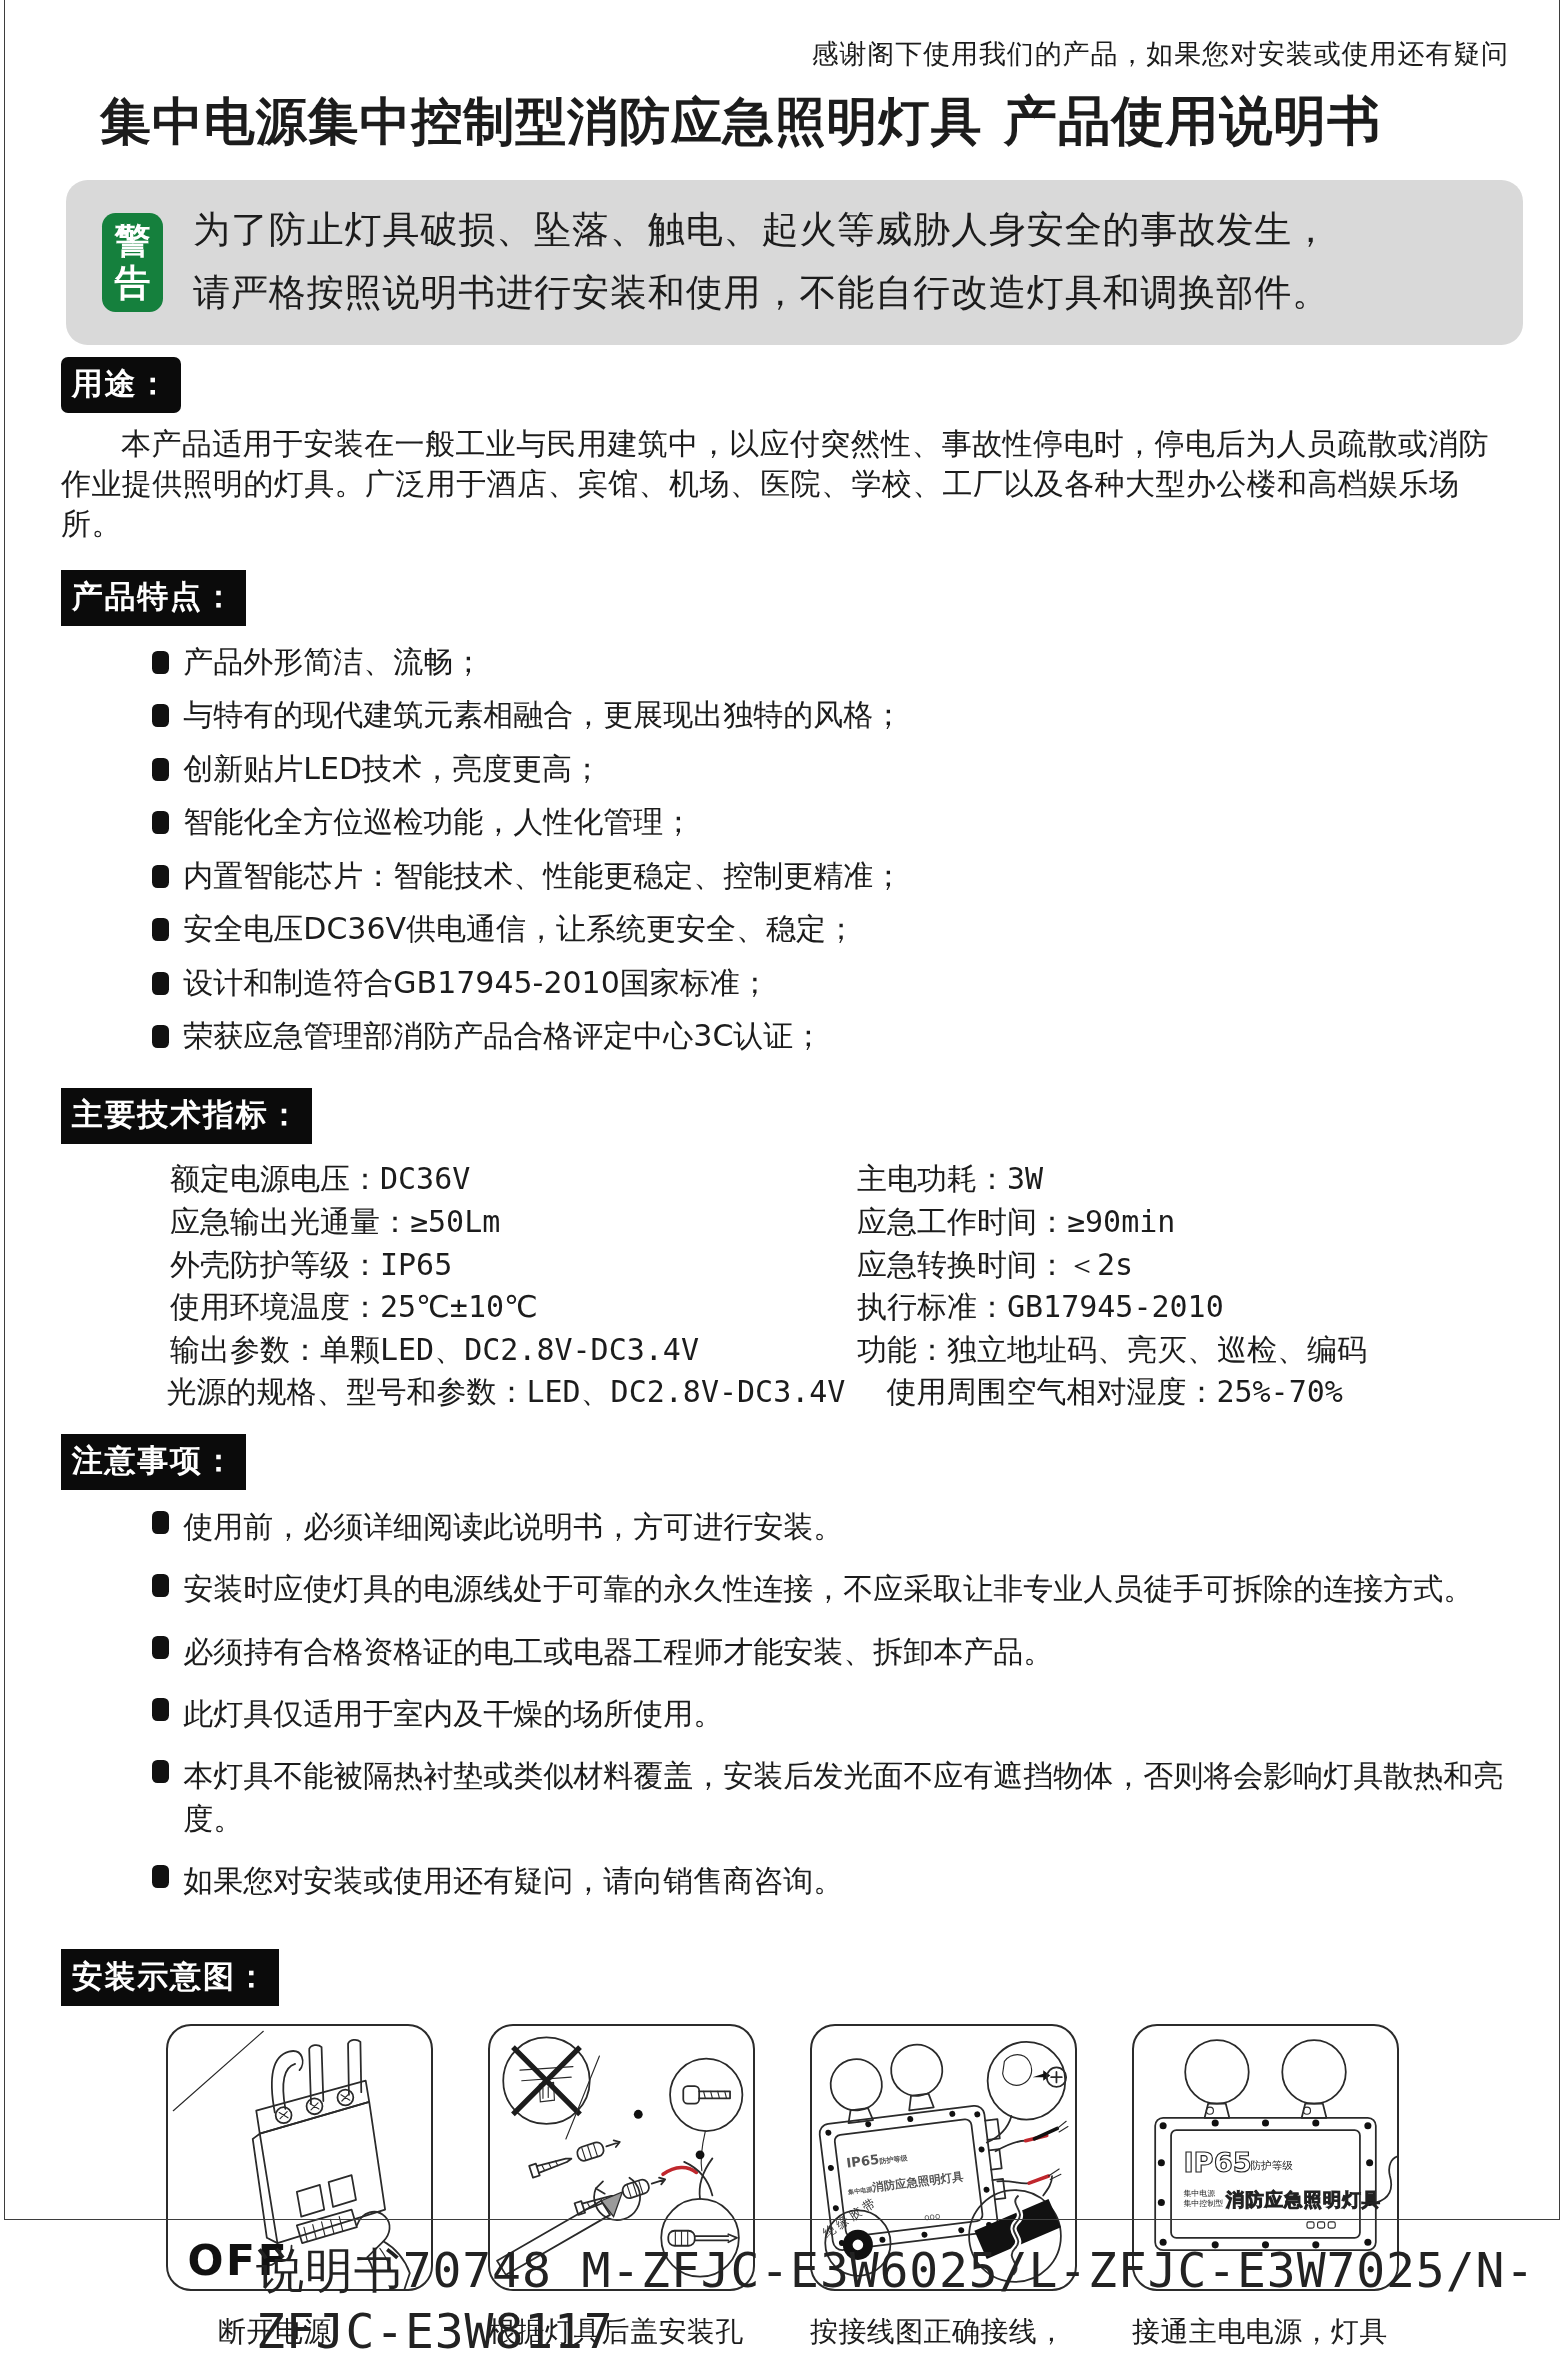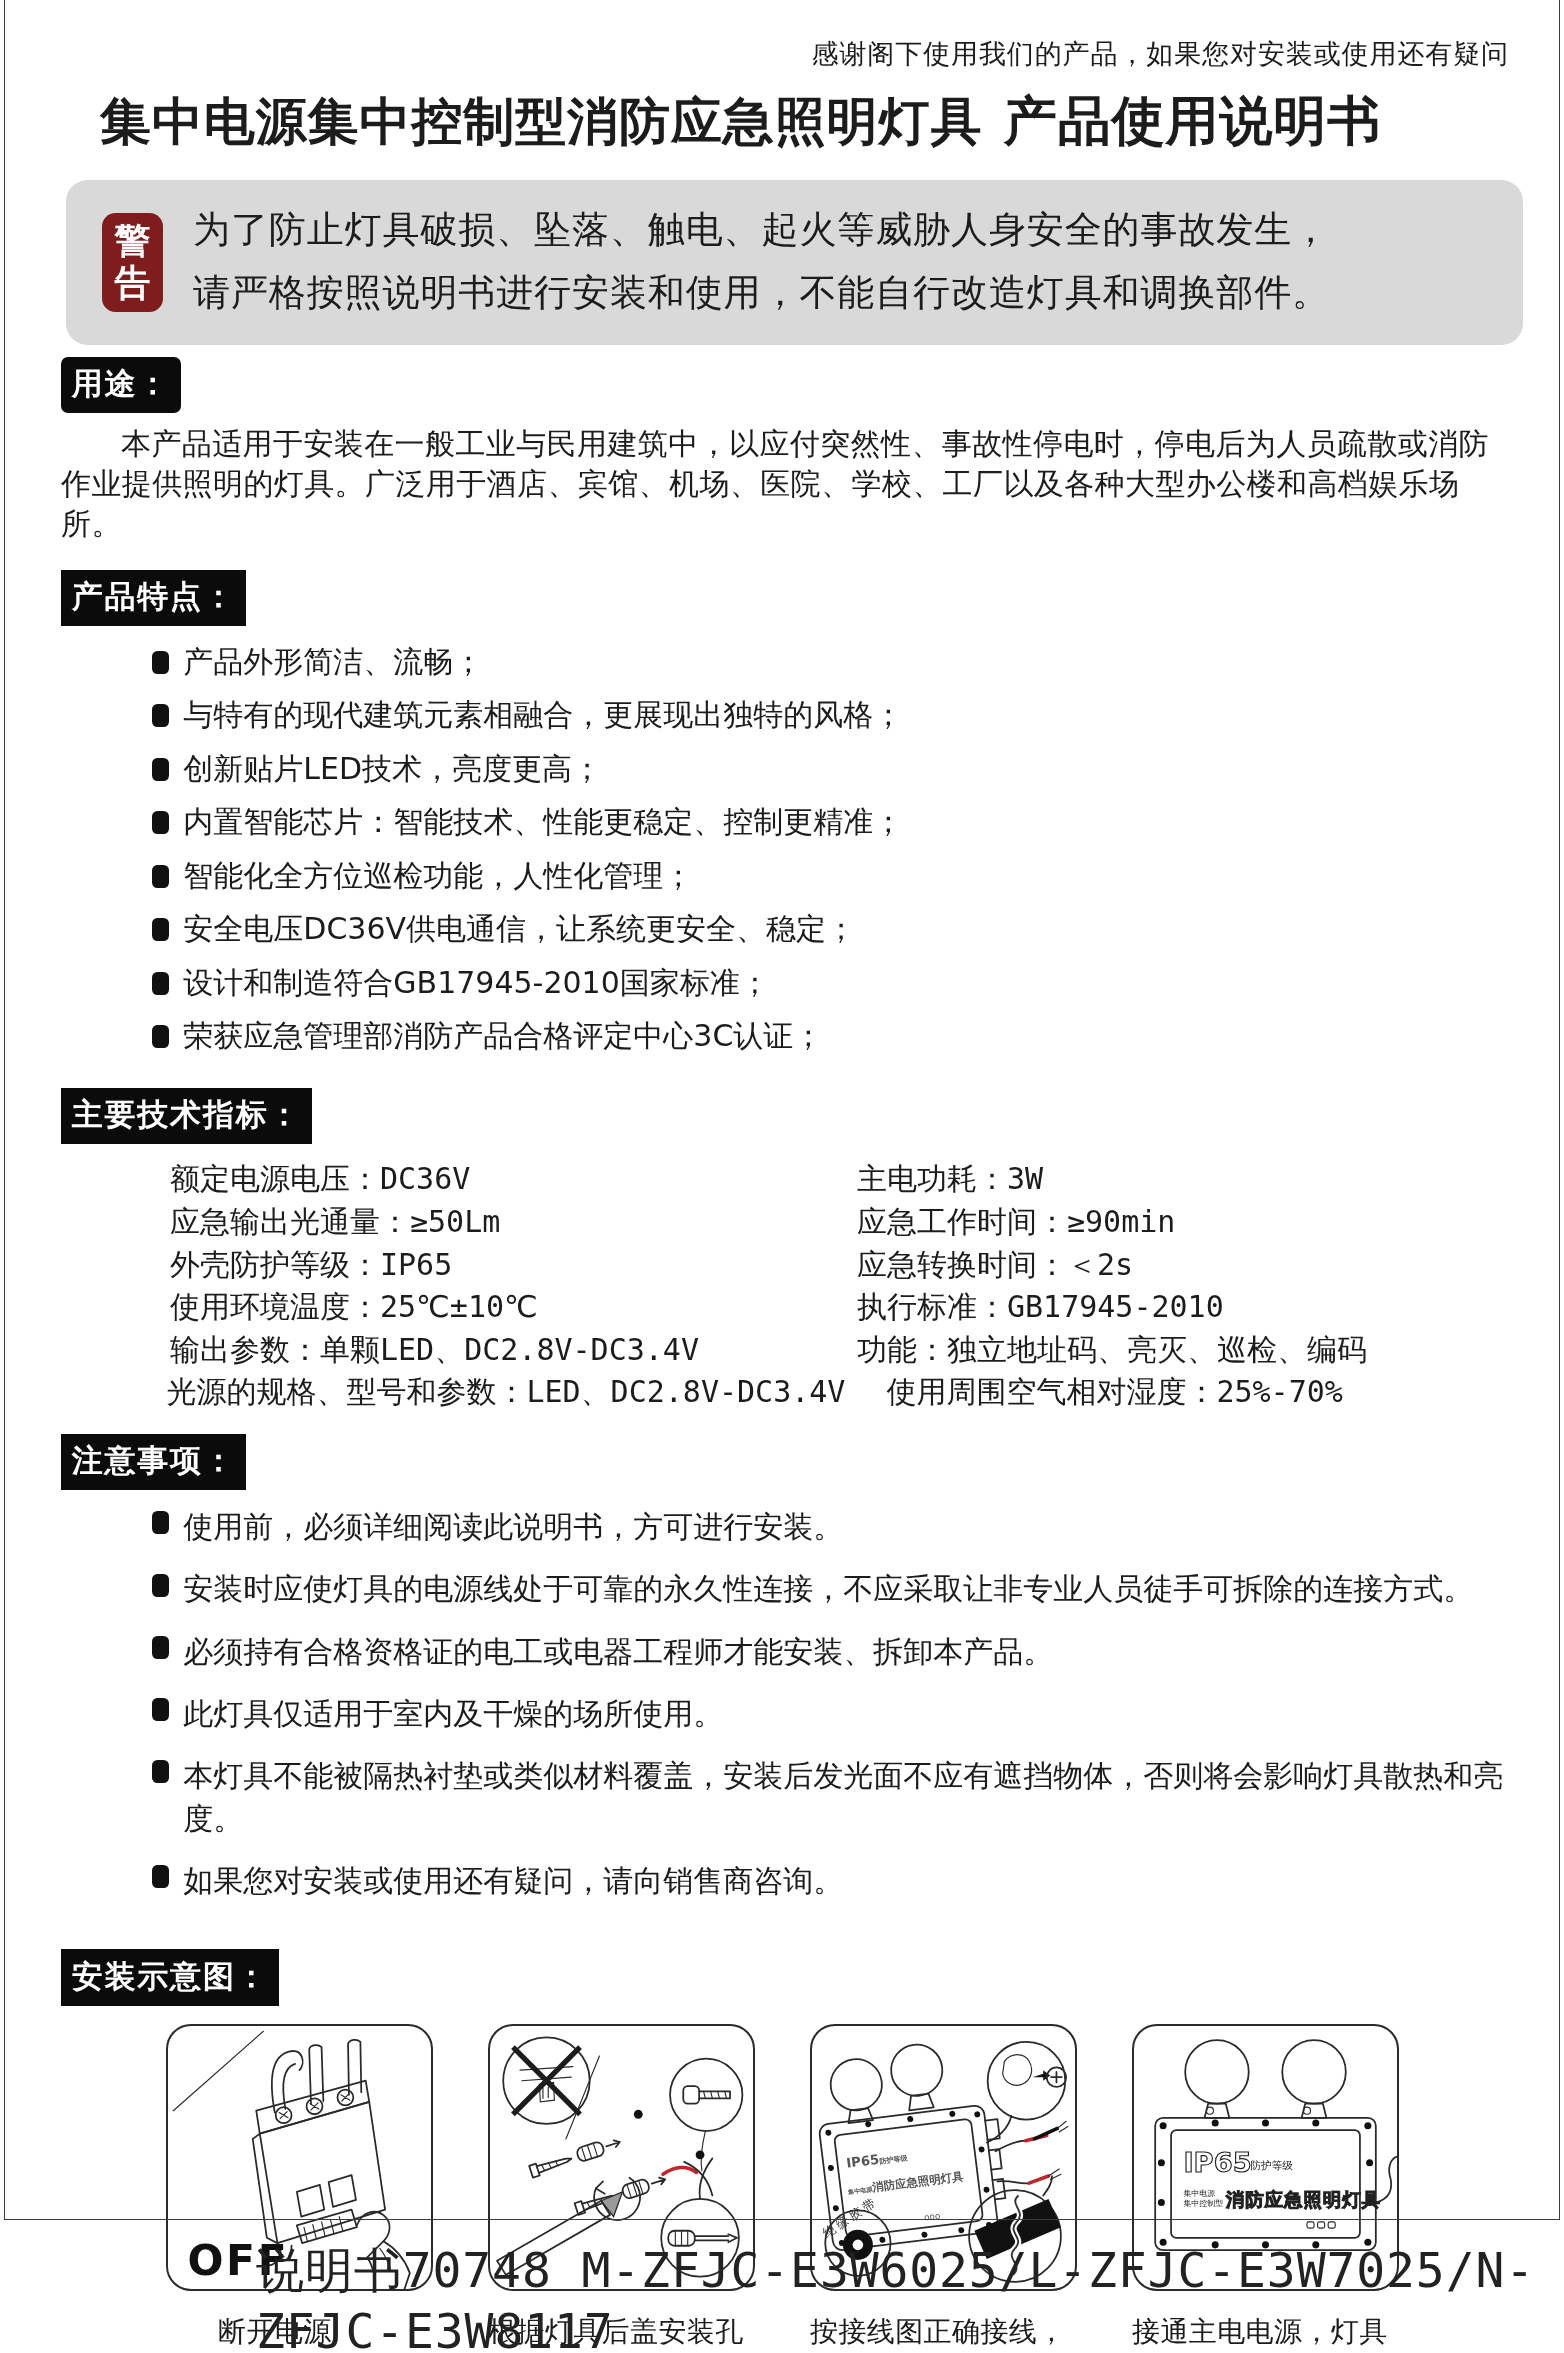--- a/index.html
+++ b/index.html
@@ -15,21 +15,21 @@
   .thanks-line { margin:36px 55px 0 0; text-align:right; font-size:27px; letter-spacing:0.9px; }
   .doc-title { margin:14.3px 0 0 100px; font-size:51px; white-space:nowrap; letter-spacing:0.9px; }
   .doc-title .t-main { font-weight:700; }
   .doc-title .t-suffix { font-weight:900; margin-left:21.5px; font-size:53px; }
 
   .warning-box {
     margin:21.5px 41px 0 66px; background:#d9d9d9; border-radius:21.5px;
     display:flex; align-items:center; gap:30px; padding:19.7px 30px 19.7px 36px;
   }
   .warning-label {
-    background:#7f1d1d; color:#fff; border-radius:13.4px; flex:0 0 auto;
+    background:#15803d; color:#fff; border-radius:13.4px; flex:0 0 auto;
     width:61px; padding:7.2px 0; text-align:center; font-size:36px; font-weight:700;
     line-height:1.18; word-break:break-all; letter-spacing:0;
   }
   .warning-label .stack { display:block; width:1em; margin:0 auto; }
   .warning-text { font-size:37px; line-height:1.7; letter-spacing:0.9px; }
 
   .sec-hdr {
     display:inline-block; background:#0b0b0b; color:#fff; font-weight:700;
     font-size:31px; padding:6.3px 10.7px 8px 10.7px; letter-spacing:1.8px; margin-left:61px;
   }
@@ -115,25 +115,25 @@
     <li>
         <span class="bullet"></span>
         <span class="li-text">与特有的现代建筑元素相融合，更展现出独特的风格；</span>
       </li>
     <li>
         <span class="bullet"></span>
         <span class="li-text">创新贴片LED技术，亮度更高；</span>
       </li>
     <li>
         <span class="bullet"></span>
+        <span class="li-text">智能化全方位巡检功能，人性化管理；</span>
+      </li>
+    <li>
+        <span class="bullet"></span>
         <span class="li-text">内置智能芯片：智能技术、性能更稳定、控制更精准；</span>
-      </li>
-    <li>
-        <span class="bullet"></span>
-        <span class="li-text">智能化全方位巡检功能，人性化管理；</span>
       </li>
     <li>
         <span class="bullet"></span>
         <span class="li-text">安全电压DC36V供电通信，让系统更安全、稳定；</span>
       </li>
     <li>
         <span class="bullet"></span>
         <span class="li-text">设计和制造符合GB17945-2010国家标准；</span>
       </li>
     <li>

